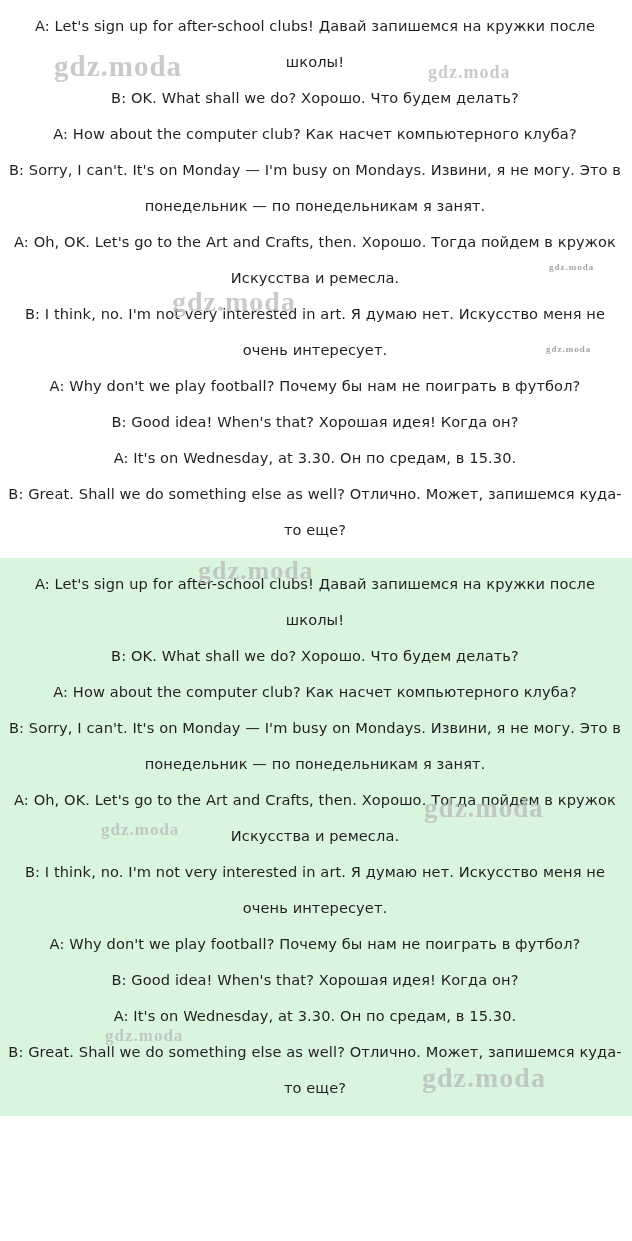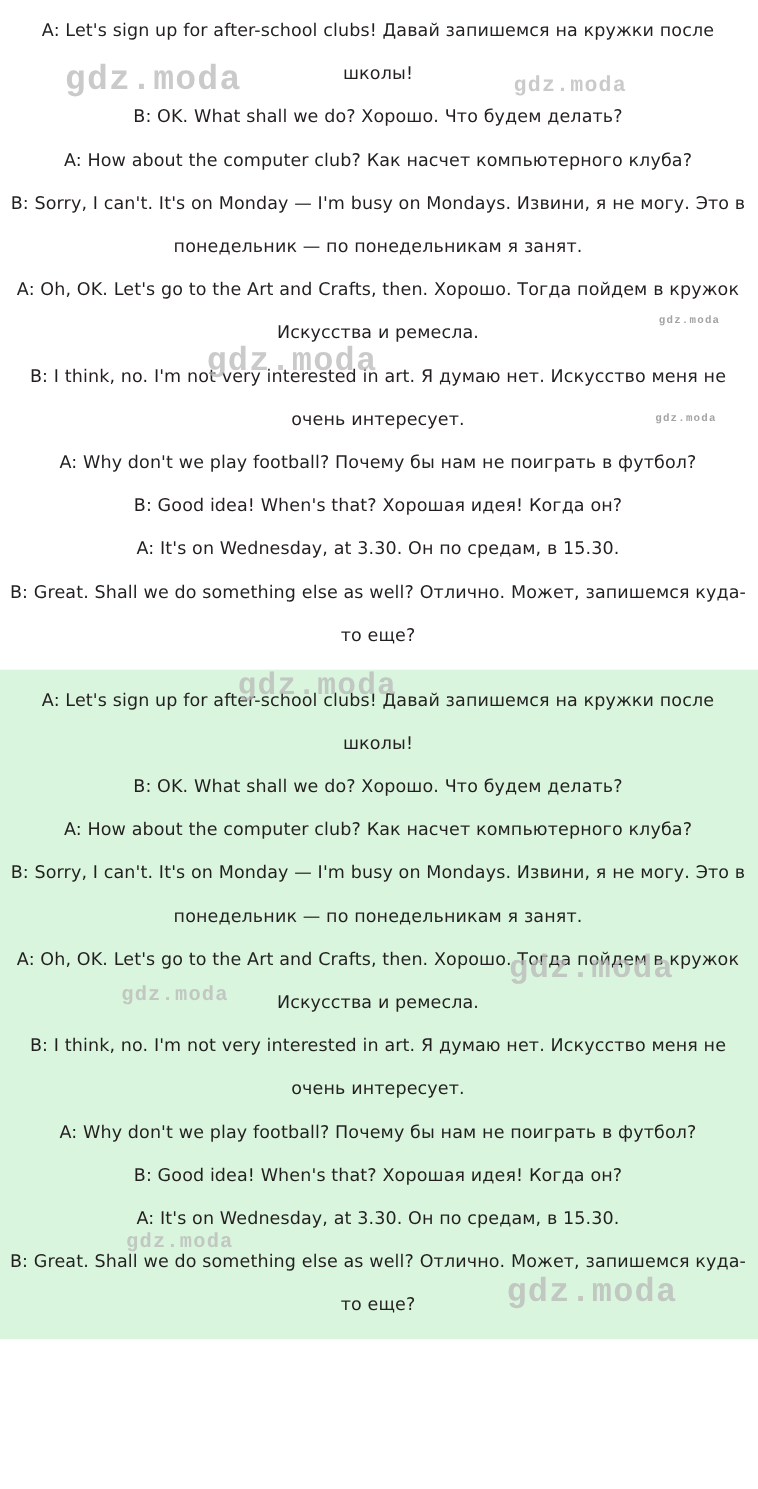--- a/index.html
+++ b/index.html
@@ -33,21 +33,21 @@
   }
   .line {
     font-size: 14.6px;
     line-height: 36px;
     color: #231f20;
     letter-spacing: 0.1px;
     white-space: normal;
   }
   .wm {
     position: absolute;
-    font-family: Liberation Mono, monospace;
+    font-family: Liberation Serif, serif;
     font-weight: bold;
     color: #b9b9b9;
     opacity: 0.75;
     letter-spacing: 1px;
     pointer-events: none;
     user-select: none;
     white-space: nowrap;
   }
   .wm-dark {
     color: #9a9a9a;

